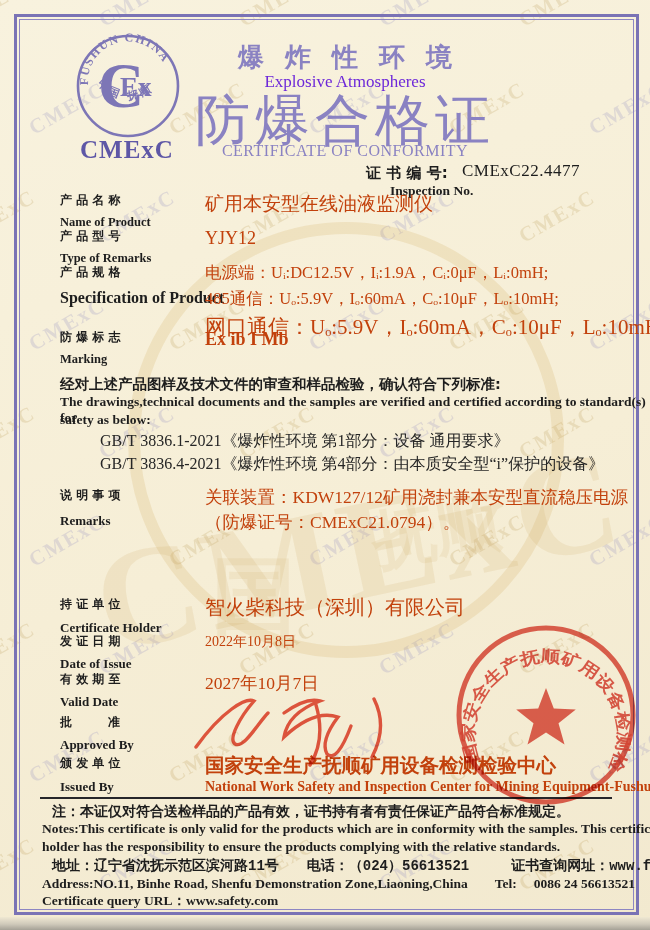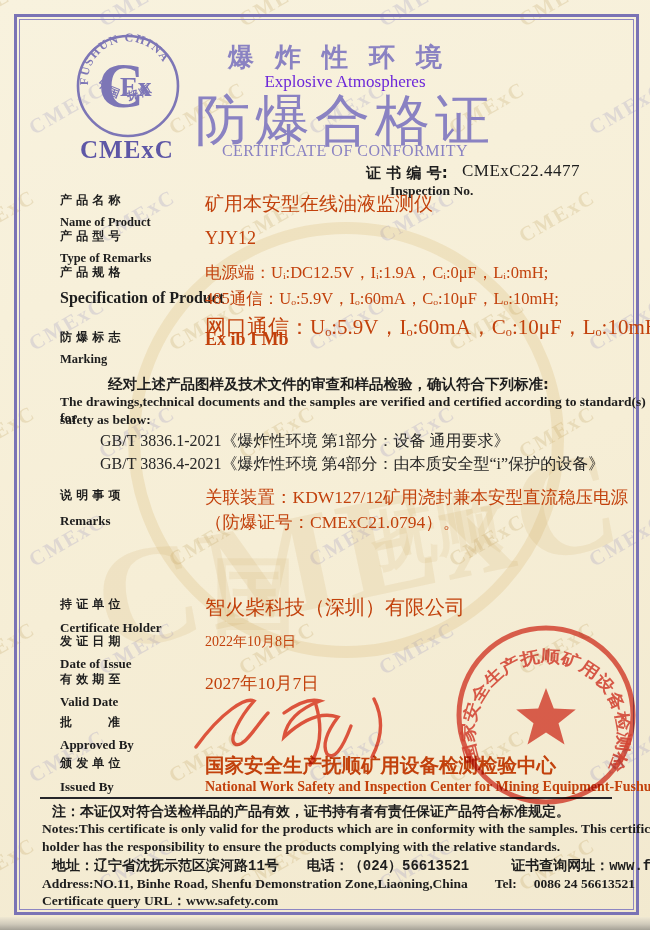--- a/index.html
+++ b/index.html
@@ -17,38 +17,38 @@
       color:rgba(206,170,100,0.16);transform:rotate(-12deg);z-index:0;pointer-events:none;letter-spacing:6px;}
   .ghost-cn{position:absolute;font:bold 84px "DejaVu Sans",sans-serif;color:rgba(206,170,100,0.14);
       z-index:0;pointer-events:none;}
   
   .frame{position:absolute;left:14px;top:14px;width:619px;height:895px;
       border:3px solid #7a73b5;z-index:1;pointer-events:none;}
   .frame-inner{position:absolute;left:2px;top:2px;right:2px;bottom:2px;border:1px solid #8d86c2;}
   .edge-bottom{position:absolute;left:0;bottom:0;width:100%;height:13px;z-index:6;
       background:linear-gradient(#efe8d2 0%,#cfc9ba 55%,#a5a196 100%);pointer-events:none;}
   
-  .title-cn{left:178px;top:40px;width:320px;text-align:center;font-family:"DejaVu Sans",sans-serif;
+  .title-cn{left:188px;top:40px;width:320px;text-align:center;font-family:"DejaVu Sans",sans-serif;
       font-weight:bold;font-size:26px;letter-spacing:6px;color:#8a82c2;z-index:2;}
   .title-en{left:185px;top:72px;width:320px;text-align:center;font-size:17px;color:#6d28d9;z-index:2;}
   .main-title{left:160px;top:84px;width:370px;text-align:center;font-family:"DejaVu Sans",sans-serif;
       font-weight:500;font-size:55px;letter-spacing:5px;color:#8a82c2;z-index:2;}
   .main-title-en{left:160px;top:142px;width:370px;text-align:center;font-size:16px;
       letter-spacing:0.5px;color:#8a82c2;z-index:2;}
   .logo-caption{left:66px;top:136px;width:122px;text-align:center;font-weight:bold;font-size:25px;
       color:#5e57a6;z-index:2;letter-spacing:1px;}
   .certno-label{left:366px;top:164px;font-family:"DejaVu Sans",sans-serif;font-weight:bold;
       font-size:15px;z-index:2;}
   .certno-value{left:462px;top:161px;font-size:17px;z-index:2;letter-spacing:0.5px;}
   .certno-en{left:390px;top:183px;font-weight:bold;font-size:13.5px;z-index:2;}
   
   .lbl{font-family:"DejaVu Sans",sans-serif;font-weight:bold;font-size:12px;left:60px;z-index:2;white-space:nowrap;}
   .sublbl{font-family:"Liberation Serif",serif;font-weight:bold;font-size:12.5px;left:60px;z-index:2;white-space:nowrap;}
   .val{left:205px;font-size:18px;z-index:2;white-space:nowrap;color:#c2410c;}
-  .stmt-cn{left:60px;font-family:"DejaVu Sans",sans-serif;font-weight:bold;font-size:14.5px;z-index:2;margin-left:48px;}
+  .stmt-cn{left:60px;font-family:"DejaVu Sans",sans-serif;font-weight:bold;font-size:14.5px;z-index:2;}
   .stmt-en{left:60px;font-weight:bold;font-size:13.5px;z-index:2;}
   .std{left:100px;font-size:16px;z-index:2;white-space:nowrap;color:#262626;}
   .rule{left:40px;top:797px;width:572px;height:2px;background:#26262a;z-index:2;}
   .note-cn{left:42px;font-family:Liberation Mono, monospace;font-weight:bold;font-size:14px;z-index:2;white-space:nowrap;margin-left:10px;}
   .note-en{left:42px;font-weight:bold;font-size:13.5px;z-index:2;white-space:nowrap;}
   
   #seal{left:448px;top:620px;z-index:5;opacity:0.92;mix-blend-mode:multiply;}
   #sig{left:188px;top:683px;z-index:4;mix-blend-mode:multiply;}
   #logo{left:68px;top:30px;z-index:2;}
 </style>

